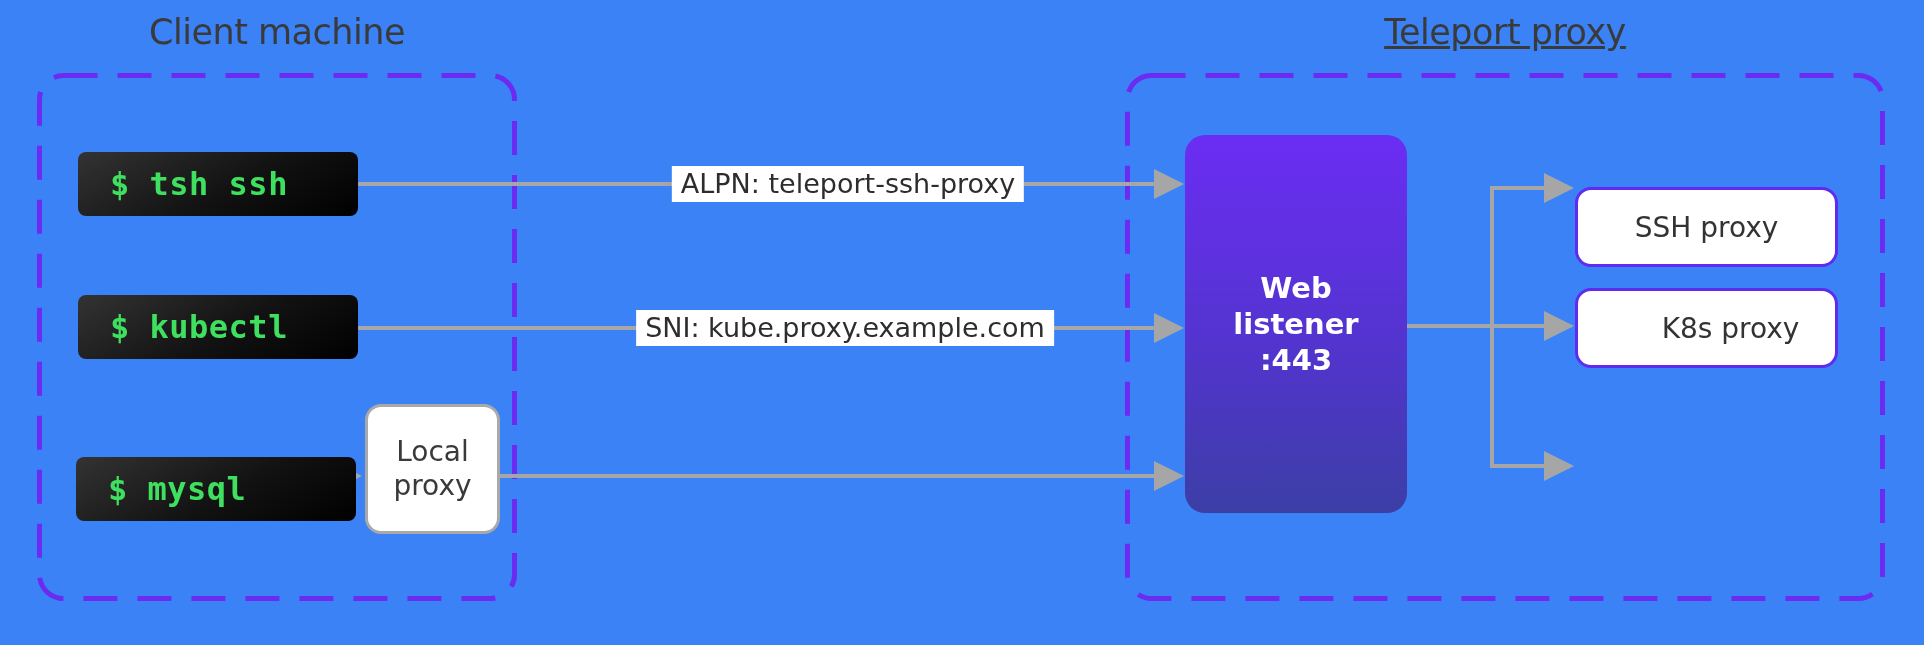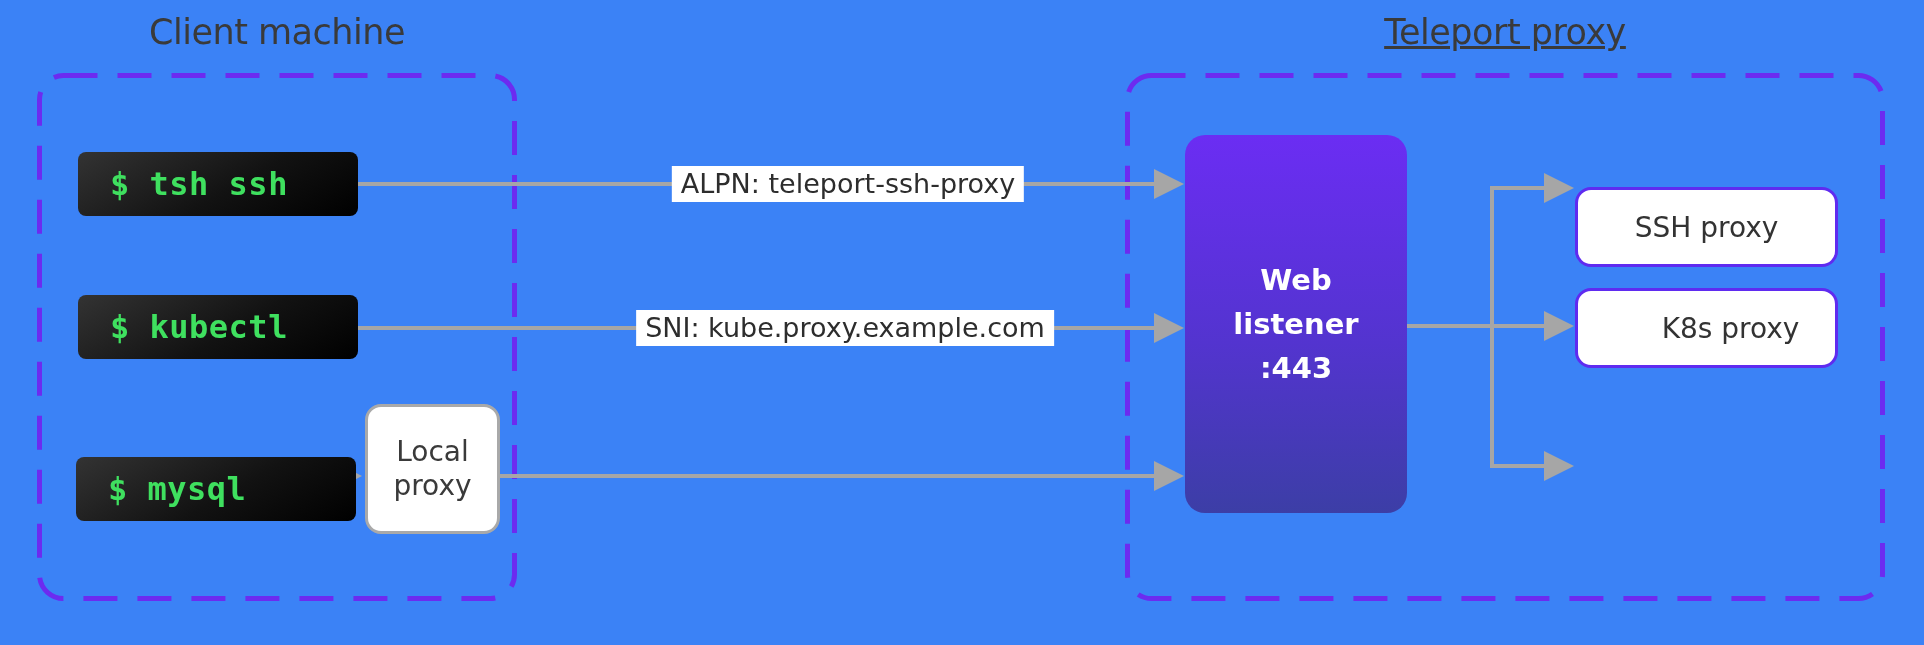--- a/index.html
+++ b/index.html
@@ -28,21 +28,21 @@
   .local-proxy{
     position:absolute;left:365px;top:404px;width:135px;height:130px;box-sizing:border-box;
     background:#ffffff;border:3px solid #a9a9a9;border-radius:16px;
     display:flex;align-items:center;justify-content:flex-start;text-align:center;
     font-size:28px;line-height:34px;color:#3a3a3a;z-index:2;
   }
   .web-listener{
     position:absolute;left:1185px;top:135px;width:222px;height:378px;border-radius:20px;
     background:linear-gradient(180deg,#6b2df3 0%,#5334cf 55%,#3c3ea6 100%);
     display:flex;flex-direction:column;align-items:center;justify-content:center;
-    color:#ffffff;font-weight:bold;font-size:29px;line-height:36px;z-index:2;gap:8px;
+    color:#ffffff;font-weight:bold;font-size:29px;line-height:36px;z-index:2;
   }
   .proxy-box{
     position:absolute;left:1575px;width:263px;height:80px;box-sizing:border-box;
     background:#ffffff;border:3.5px solid #5f2bf0;border-radius:16px;
     display:flex;align-items:center;justify-content:center;
     font-size:28px;color:#333333;z-index:2;white-space:nowrap;
   }
   .proxy-box.p1{top:147px;margin-top:40px;}
   .proxy-box.p2{top:288px;padding-left:48px;}
   .proxy-box.p3{top:426px;}

